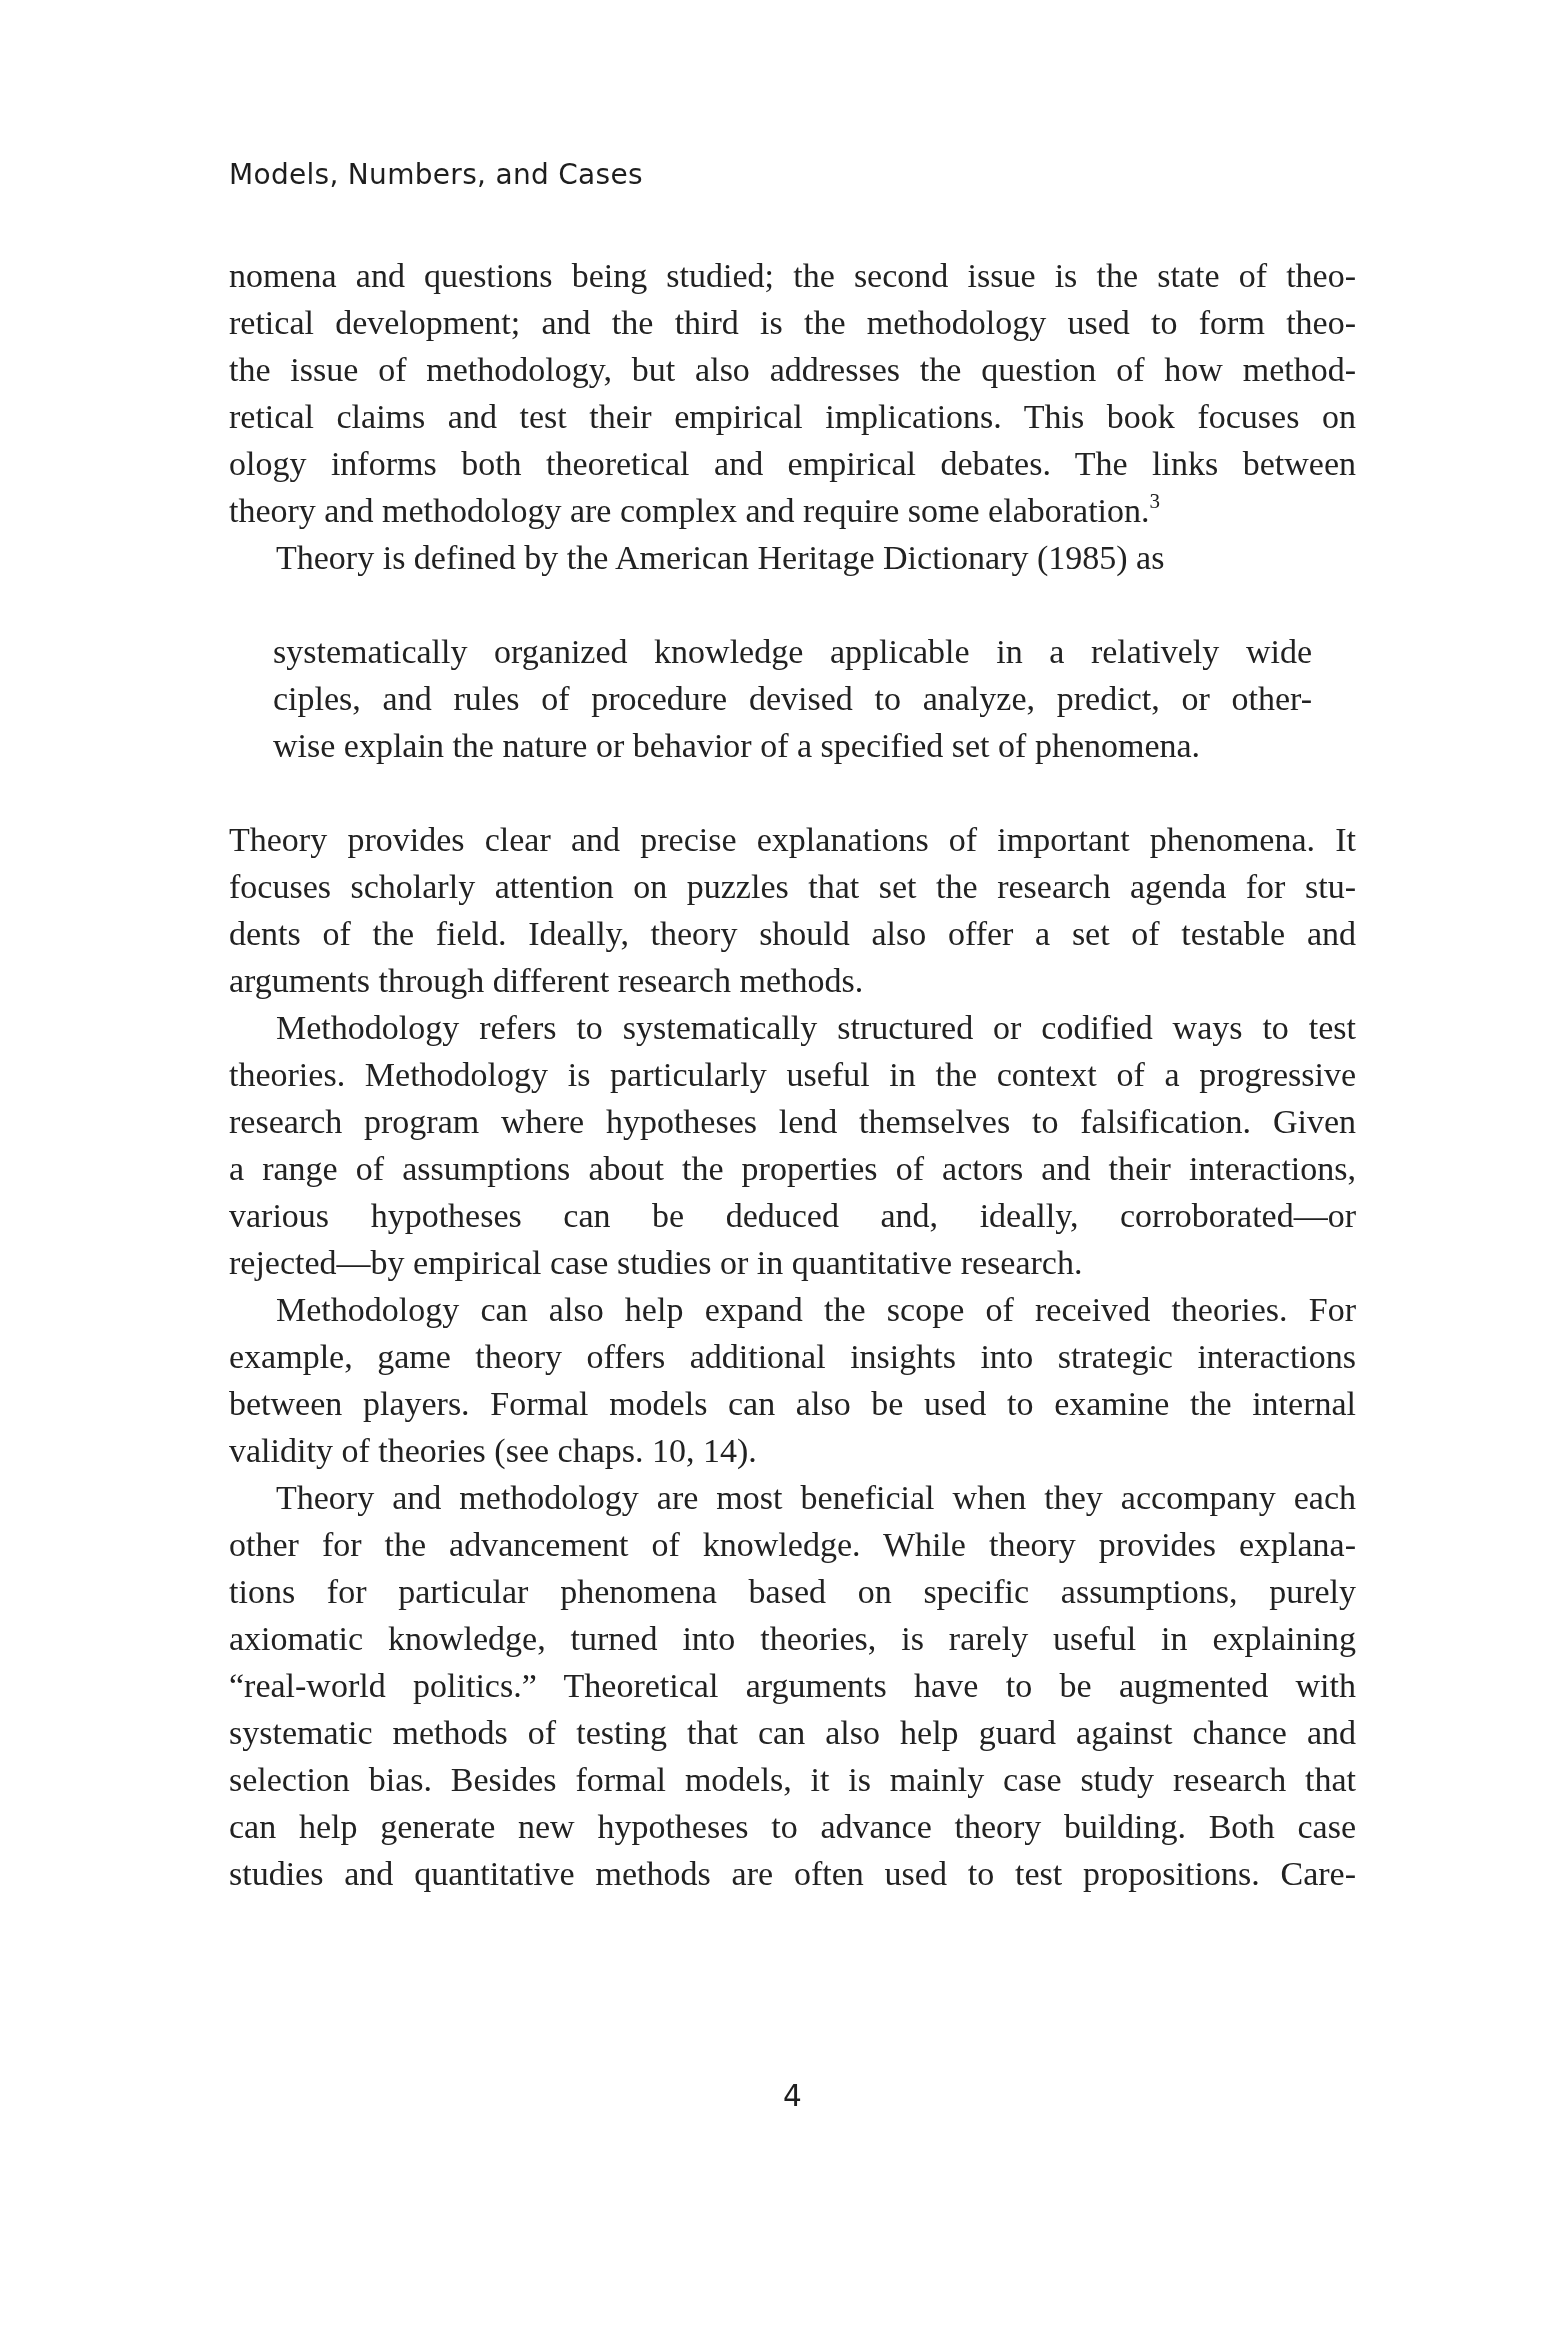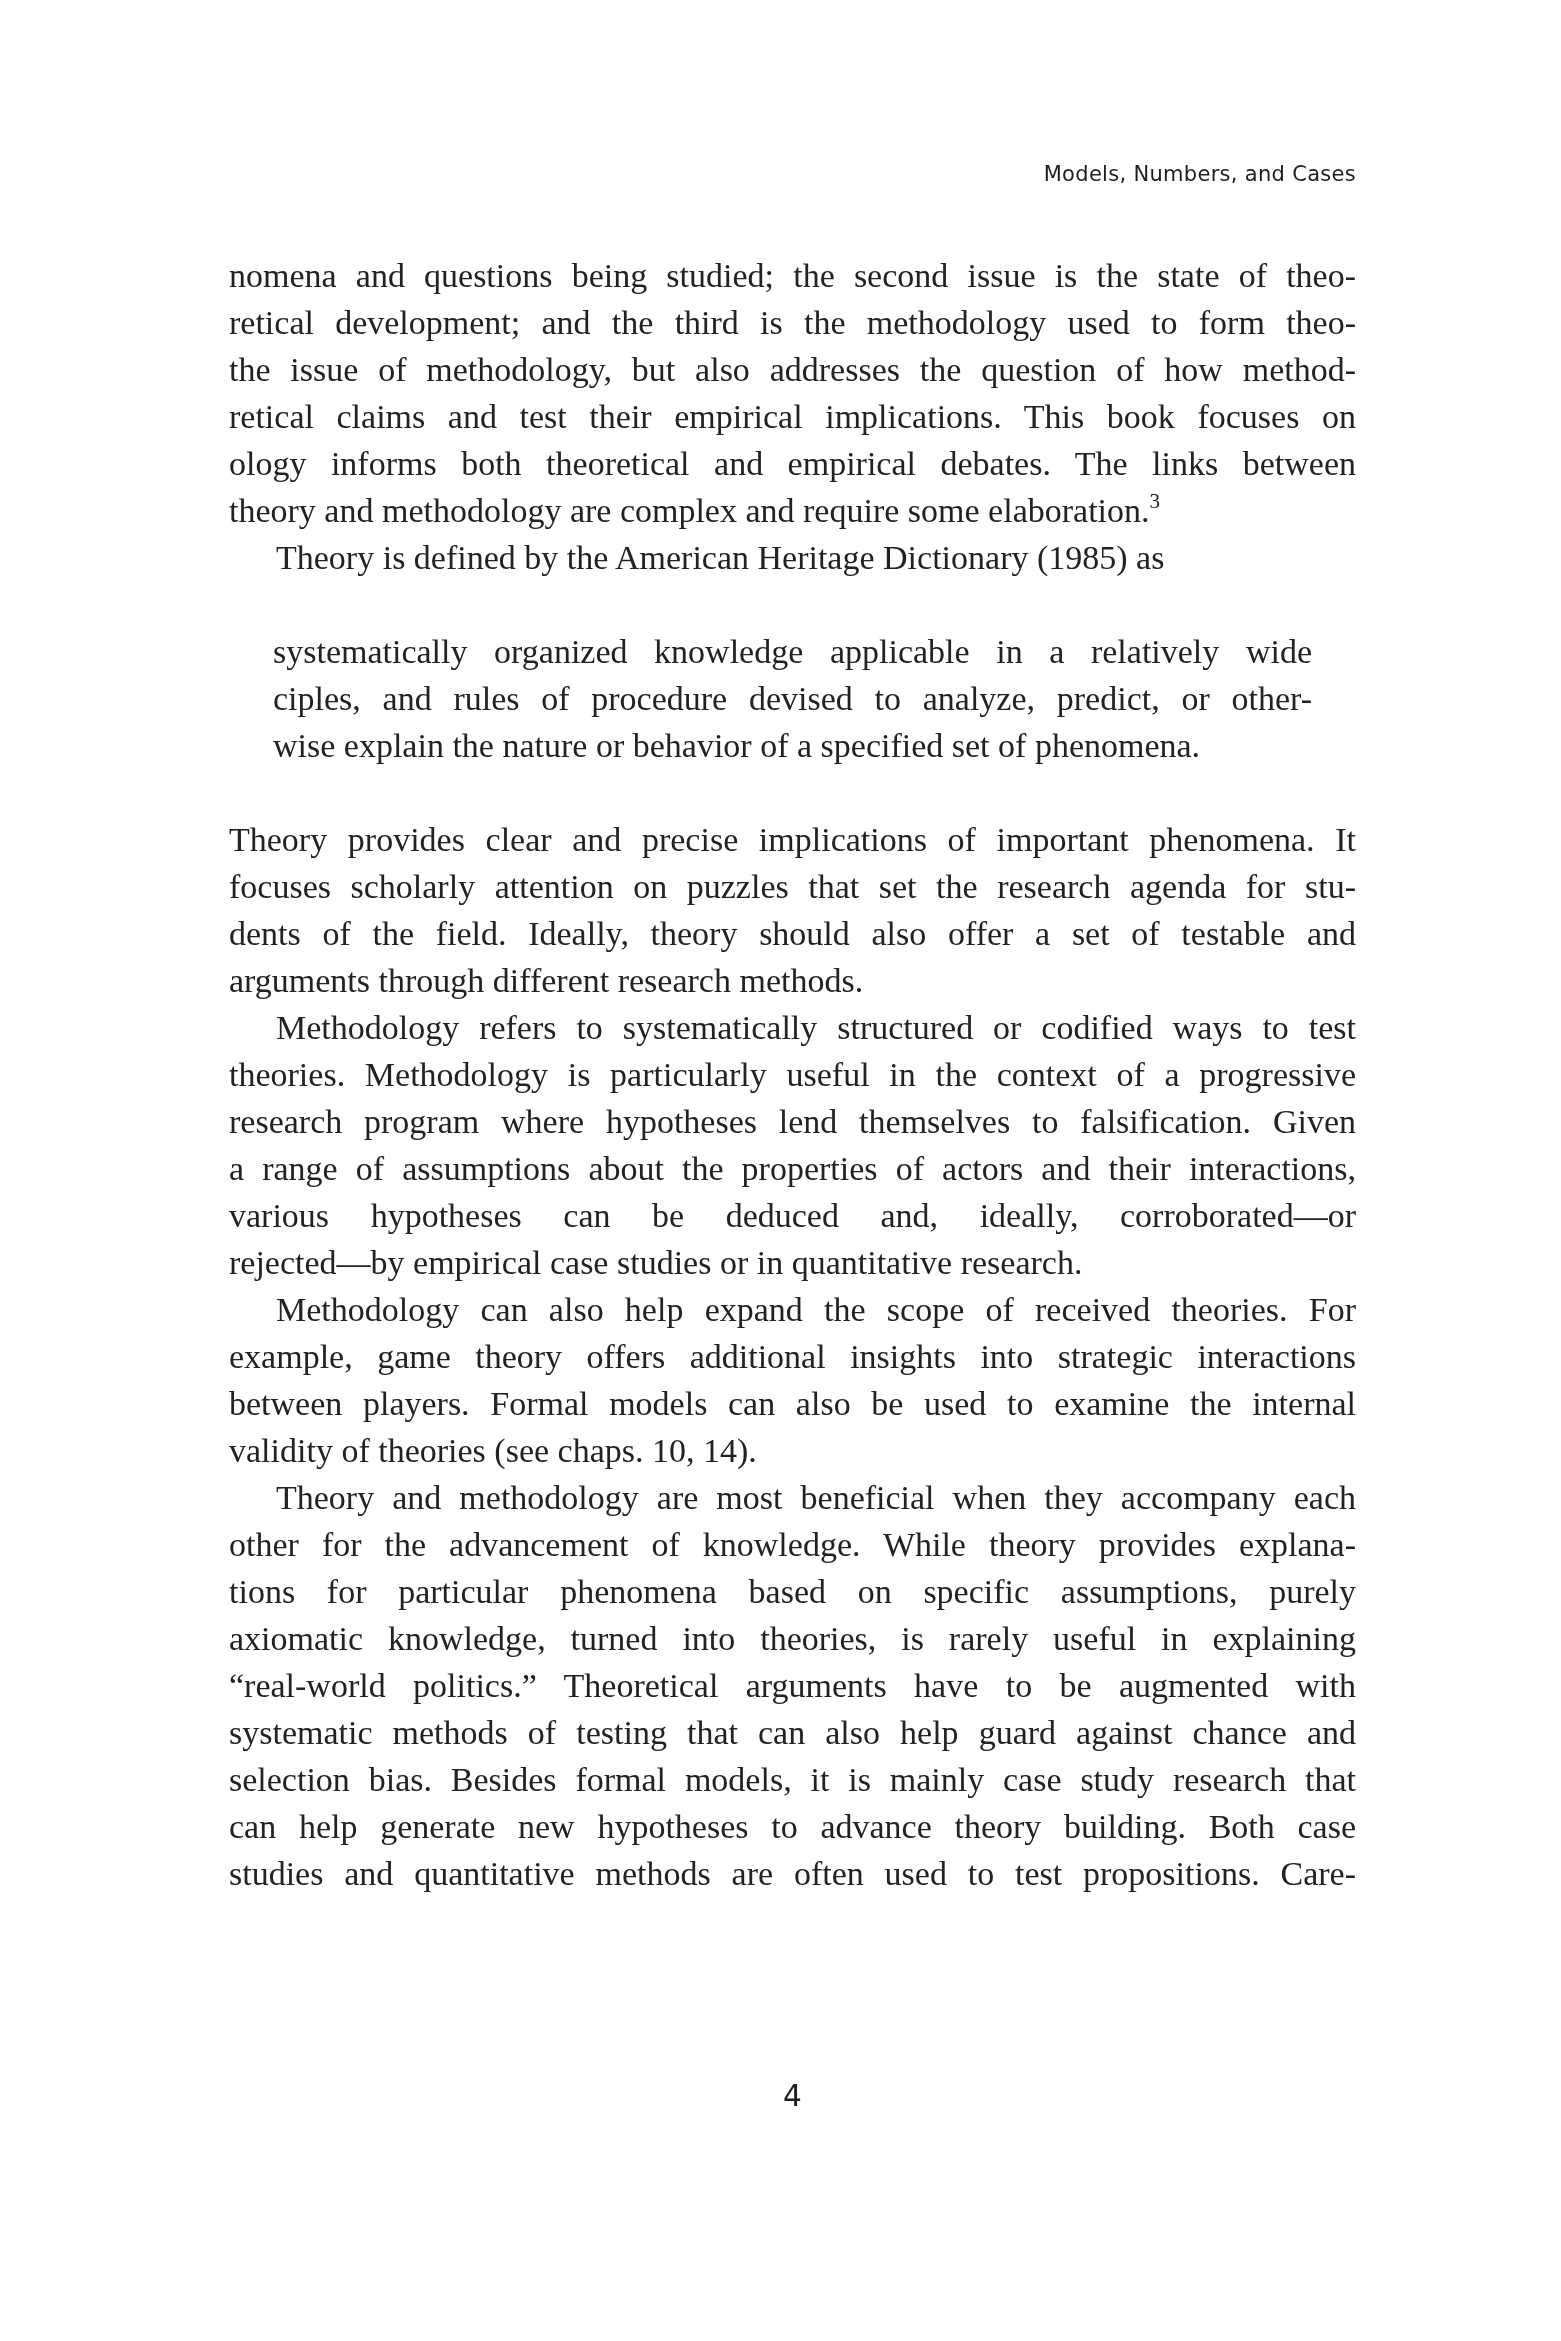--- a/index.html
+++ b/index.html
@@ -12,23 +12,23 @@
     height: 2342px;
     position: relative;
     overflow: hidden;
     color: #222222;
   }
   .running-head {
     position: absolute;
     left: 229px;
     width: 1127px;
     top: 153px;
-    text-align: right;
+    text-align: left;
     font-family: "DejaVu Sans", sans-serif;
-    font-size: 21px;
+    font-size: 28px;
     line-height: 43px;
     letter-spacing: 0.3px;
     color: #1e1e1e;
   }
   .text-block {
     position: absolute;
     left: 229px;
     top: 252px;
     width: 1127px;
     font-family: "Liberation Serif", serif;
@@ -97,21 +97,21 @@
     <span class="lline indent-line">Theory is defined by the American Heritage Dictionary (1985) as</span>
   </p>
 
   <blockquote class="block-quote">
     <span class="jline">systematically organized knowledge applicable in a relatively wide</span>
     <span class="jline">ciples, and rules of procedure devised to analyze, predict, or other-</span>
     <span class="lline">wise explain the nature or behavior of a specified set of phenomena.</span>
   </blockquote>
 
   <p class="para">
-    <span class="jline">Theory provides clear and precise implications of important phenomena. It</span>
+    <span class="jline">Theory provides clear and precise explanations of important phenomena. It</span>
     <span class="jline">focuses scholarly attention on puzzles that set the research agenda for stu-</span>
     <span class="jline">dents of the field. Ideally, theory should also offer a set of testable and</span>
     <span class="lline">arguments through different research methods.</span>
   </p>
 
   <p class="para">
     <span class="jline indent-line">Methodology refers to systematically structured or codified ways to test</span>
     <span class="jline">theories. Methodology is particularly useful in the context of a progressive</span>
     <span class="jline">research program where hypotheses lend themselves to falsification. Given</span>
     <span class="jline">a range of assumptions about the properties of actors and their interactions,</span>

